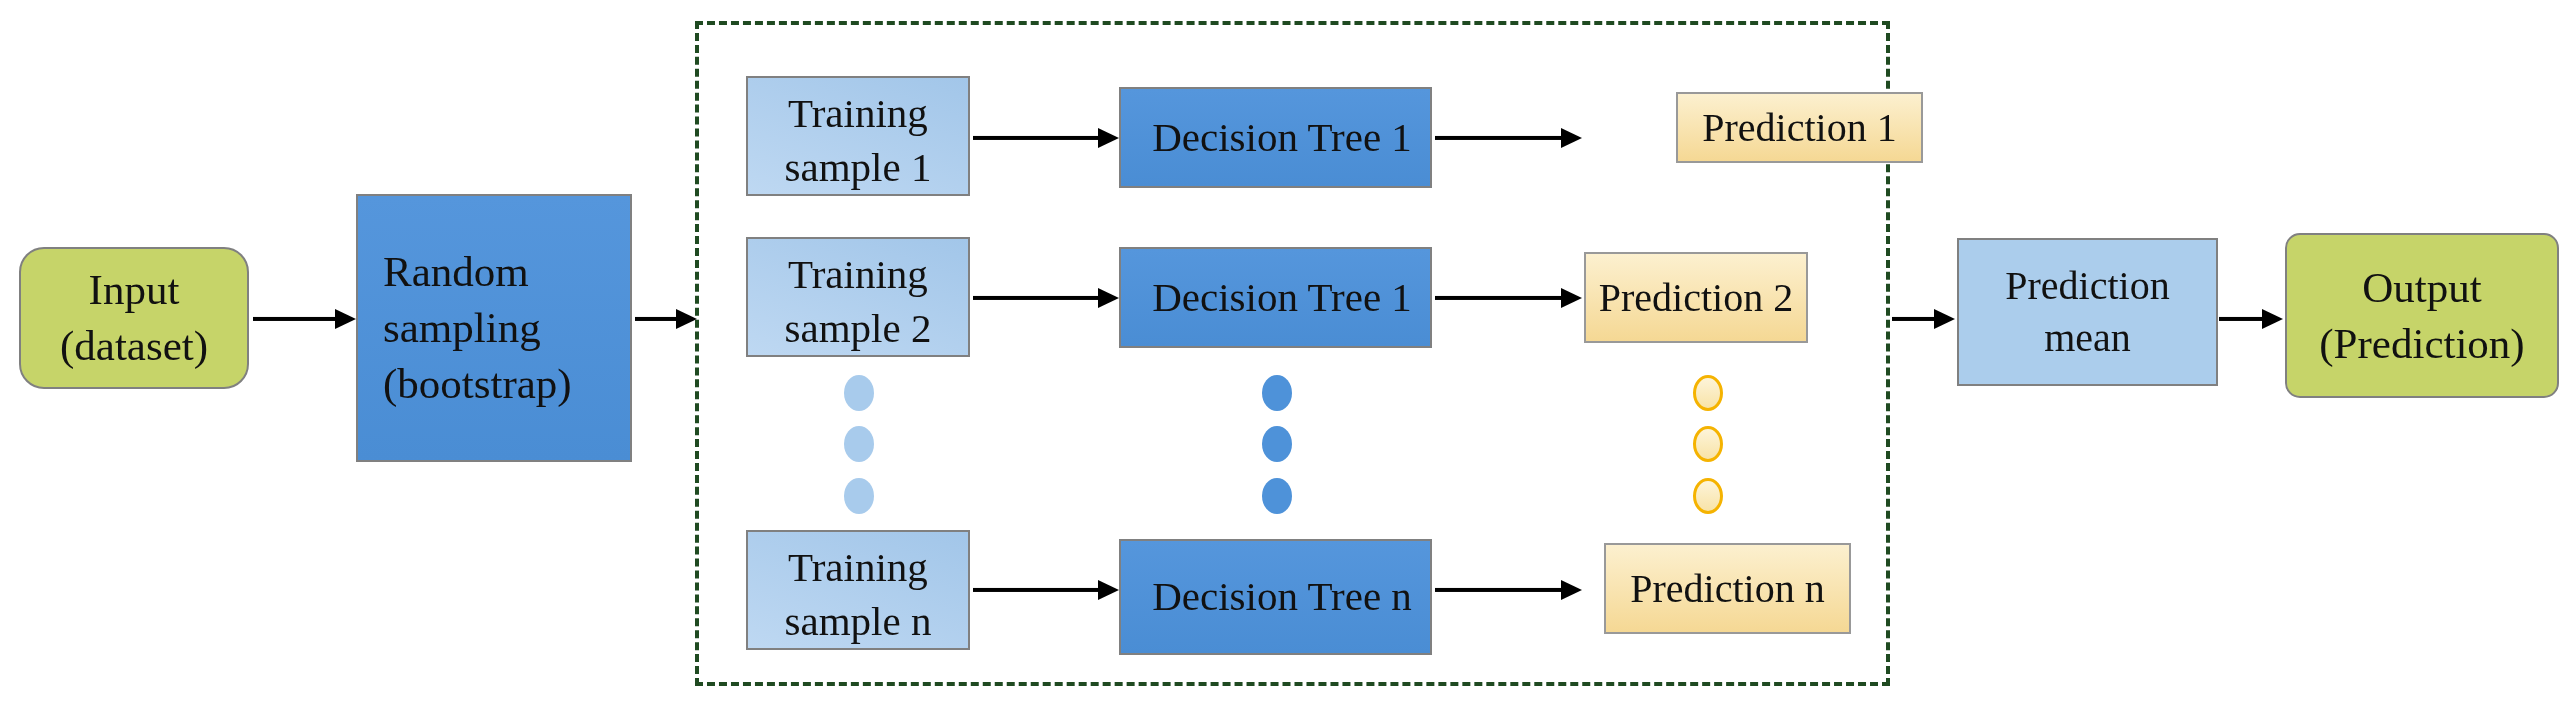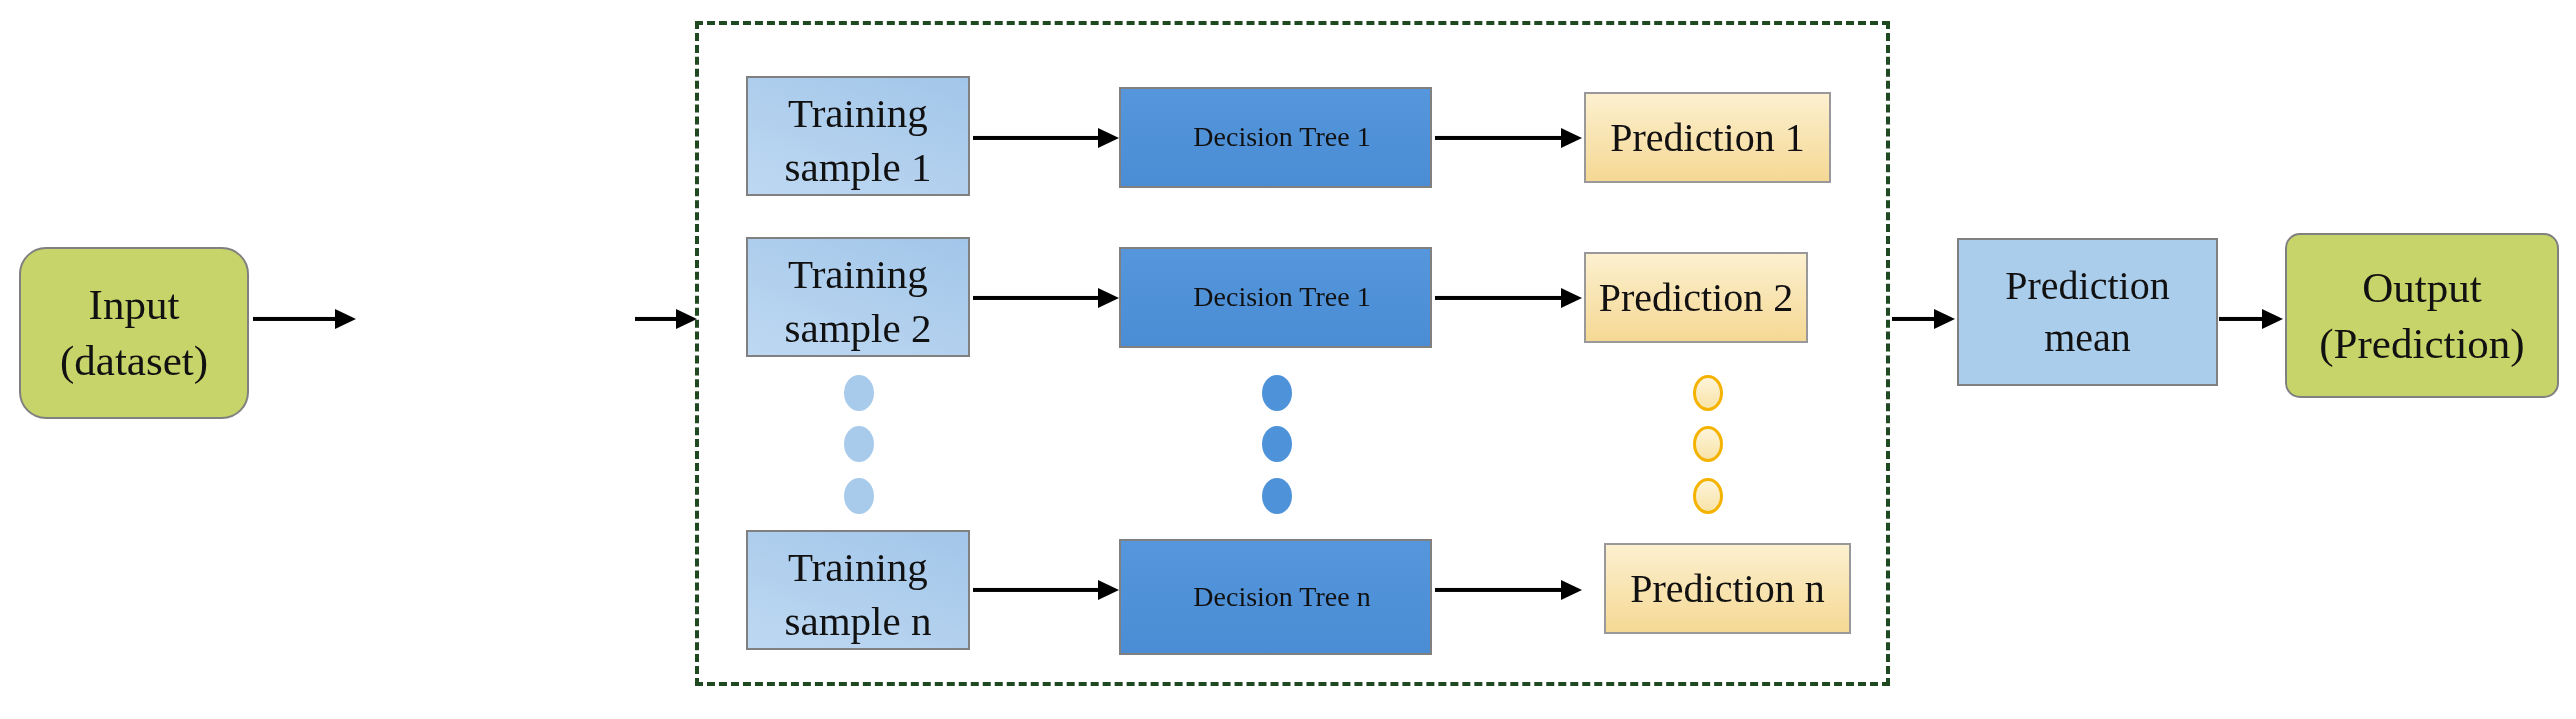--- a/index.html
+++ b/index.html
@@ -50,21 +50,21 @@
     background: var(--light-blue-box);
     font-size: 40px;
   }
   .training {
     background: linear-gradient(200deg, var(--training-dark) 0%, var(--training-light) 100%);
     font-size: 41px;
     align-items: flex-end;
   }
   .tree {
     background: linear-gradient(180deg, #5596dc 0%, #4a8dd4 100%);
-    font-size: 28px;
+    font-size: 41px;
     padding-left: 13px;
   }
   .prediction {
     background: linear-gradient(180deg, var(--prediction-light) 0%, var(--prediction-dark) 100%);
     border-color: #999999;
     font-size: 40px;
   }
   .dashed-container {
     position: absolute;
     left: 695px; top: 20.6px;
@@ -102,30 +102,35 @@
     border: 3.3px solid var(--dot-orange);
   }
   .label { white-space: pre-line; }
   .left-text { justify-content: flex-start; text-align: left; padding-left: 25px; }
 </style>
 </head>
 <body>
 
 <div id="canvas">
 
-  <div class="box rounded-green" style="left:19px; top:247px; width:230px; height:172px;border-radius:27px;">
+  <div class="box rounded-green" style="left:19px; top:247px; width:230px; height:142px;">
     <span class="label">Input
 (dataset)</span>
   </div>
 
   <div class="arrow" style="left:253px; top:306px; width:103px;">
     <div class="shaft"></div>
     <div class="head"></div>
   </div>
 
+  <div class="box solid-blue left-text" style="left:356px; top:194px; width:276px; height:268px;">
+    <span class="label">Random
+sampling
+(bootstrap)</span>
+  </div>
 
   <div class="arrow" style="left:635px; top:306px; width:62px;">
     <div class="shaft"></div>
     <div class="head"></div>
   </div>
 
   <div class="dashed-container"></div>
 
   <div class="box training" style="left:746px; top:76px; width:224px; height:120px;">
     <span class="label">Training
@@ -135,21 +140,21 @@
     <div class="shaft"></div>
     <div class="head"></div>
   </div>
   <div class="box tree" style="left:1119px; top:87px; width:313px; height:101px;">
     <span class="label">Decision Tree 1</span>
   </div>
   <div class="arrow" style="left:1435px; top:125px; width:147px;">
     <div class="shaft"></div>
     <div class="head"></div>
   </div>
-  <div class="box prediction" style="left:1584px; top:92px; width:247px; height:91px;">
+  <div class="box prediction" style="left:1676px; top:92px; width:247px; height:71px;">
     <span class="label">Prediction 1</span>
   </div>
 
   <div class="box training" style="left:746px; top:237px; width:224px; height:120px;">
     <span class="label">Training
 sample 2</span>
   </div>
   <div class="arrow" style="left:973px; top:285px; width:146px;">
     <div class="shaft"></div>
     <div class="head"></div>

